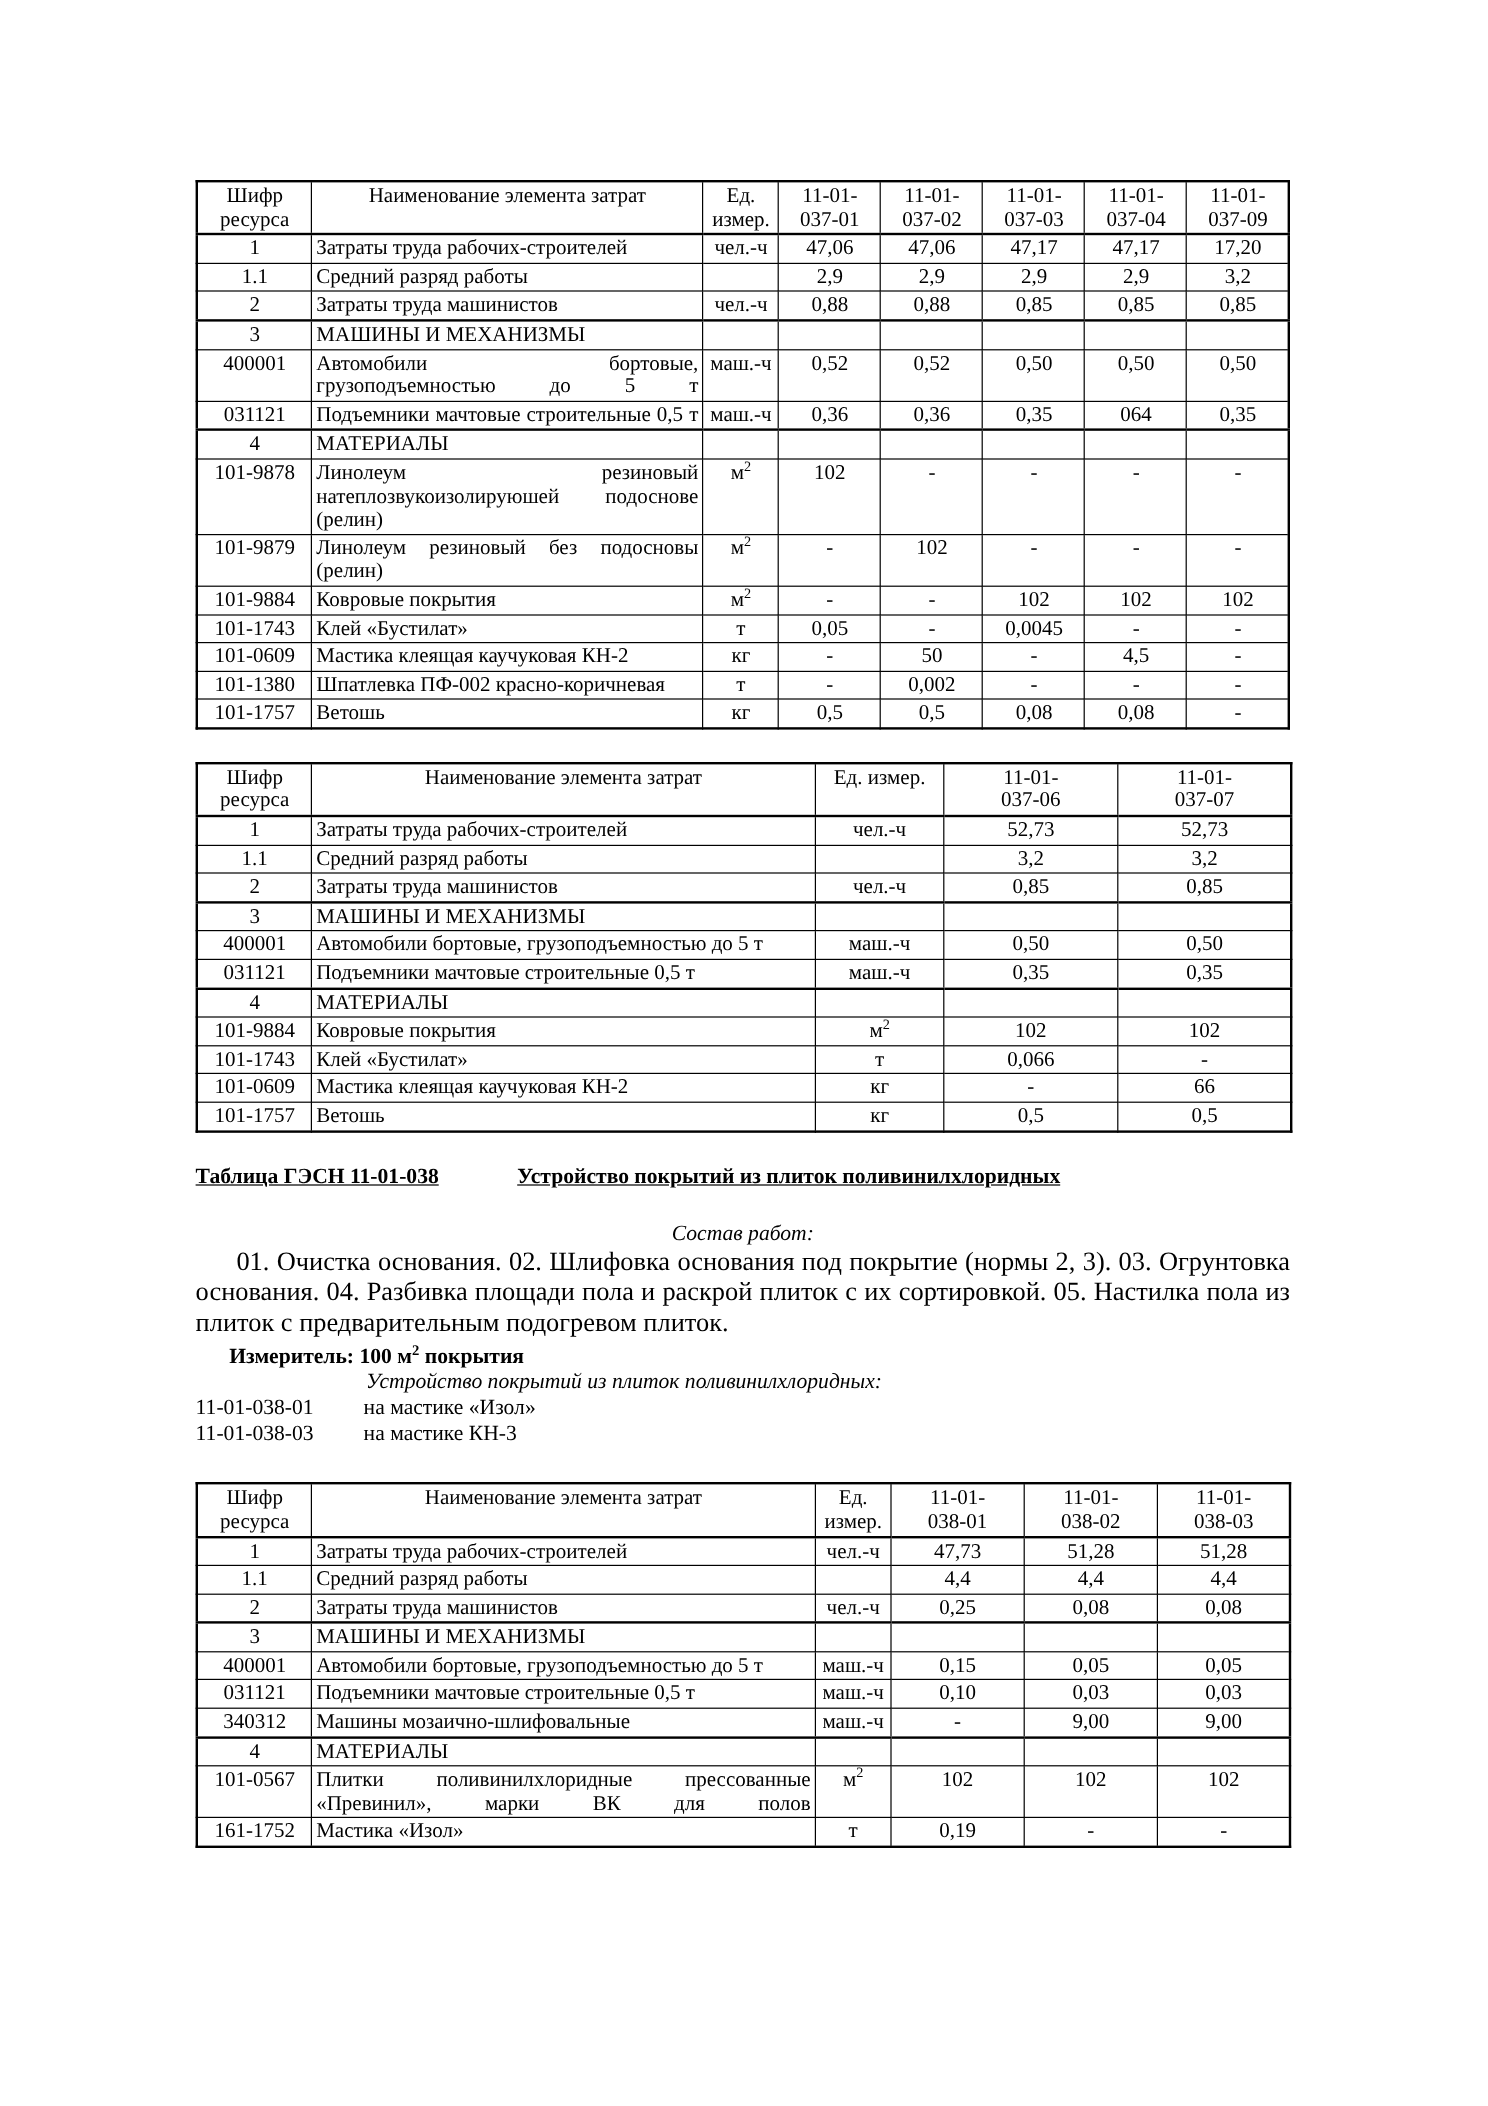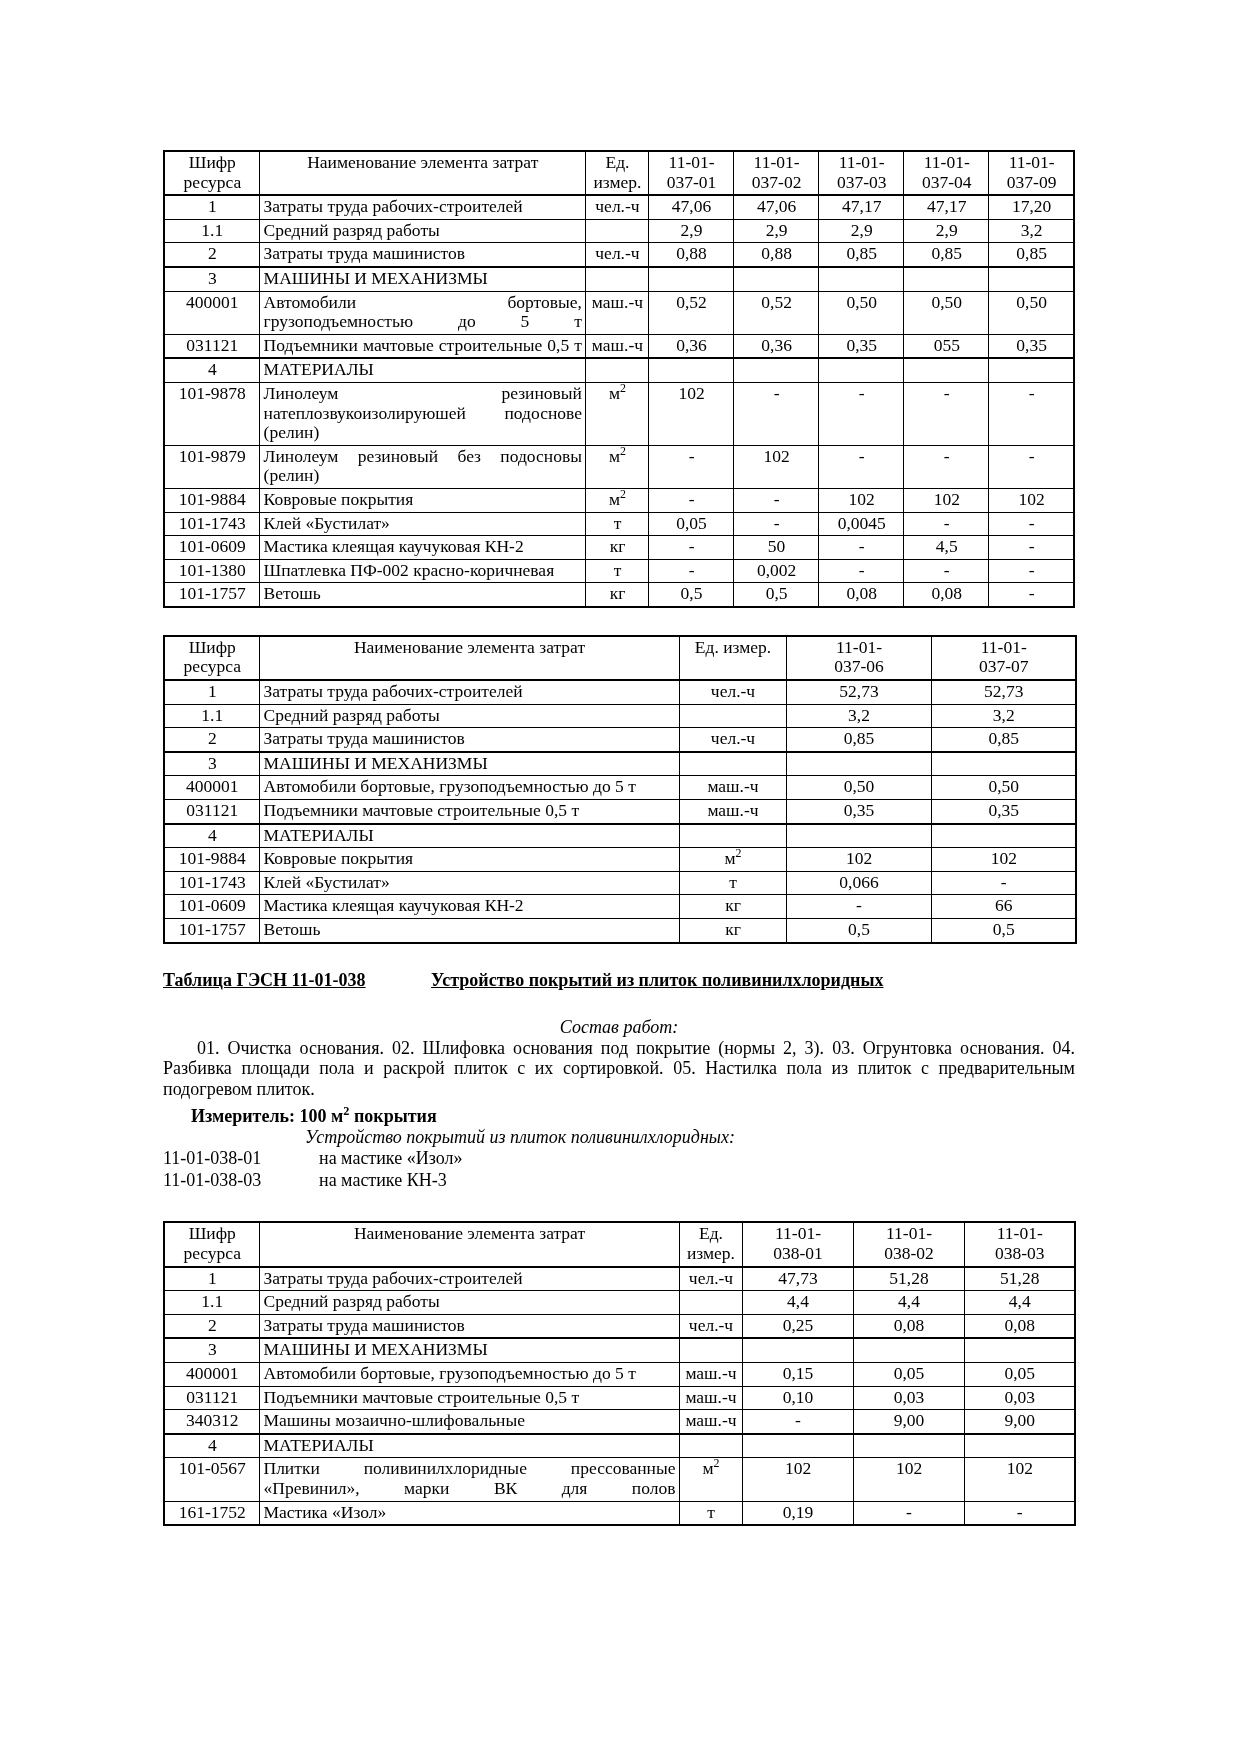--- a/index.html
+++ b/index.html
@@ -99,21 +99,21 @@
   .tbl-title .t-label { width: 268px; flex: 0 0 268px; }
   .tbl-title .t-text  { flex: 1 1 auto; }
 
   .sostav-head {
     text-align: center;
     font-style: italic;
     font-size: 18px;
     margin: 0;
   }
   .sostav-body {
-    font-size: 18px;
+    font-size: 22px;
     text-align: justify;
     text-indent: 34px;
     margin: 0;
     line-height: 1.16;
   }
   .izmeritel {
     font-weight: bold;
     font-size: 18px;
     margin: 0;
     padding-left: 28px;
@@ -122,21 +122,20 @@
     font-size: 18px;
     margin: 0;
     padding-left: 142px;
     font-style: italic;
   }
   .code-line {
     font-size: 18px;
     margin: 0;
     display: flex;
     line-height: 1.2;
-    gap: 16px;
   }
   .code-line .cl-code { width: 140px; flex: 0 0 140px; }
   .code-line .cl-desc { flex: 1 1 auto; }
   .sp6  { height: 6px; }
   .sp26 { height: 26px; }
 </style>
 </head>
 <body>
 
 <div class="page">
@@ -237,21 +236,21 @@
             <td class="c-val">0,50</td>
             <td class="c-val">0,50</td>
           </tr>
           <tr>
             <td class="c-code">031121</td>
             <td class="c-name just">Подъемники мачтовые строительные 0,5 т</td>
             <td class="c-unit">маш.-ч</td>
             <td class="c-val">0,36</td>
             <td class="c-val">0,36</td>
             <td class="c-val">0,35</td>
-            <td class="c-val">055</td>
+            <td class="c-val">064</td>
             <td class="c-val">0,35</td>
           </tr>
           <tr class="sep-top">
             <td class="c-code bold">4</td>
             <td class="c-name bold">МАТЕРИАЛЫ</td>
             <td class="c-unit"></td>
             <td class="c-val"></td>
             <td class="c-val"></td>
             <td class="c-val"></td>
             <td class="c-val"></td>

